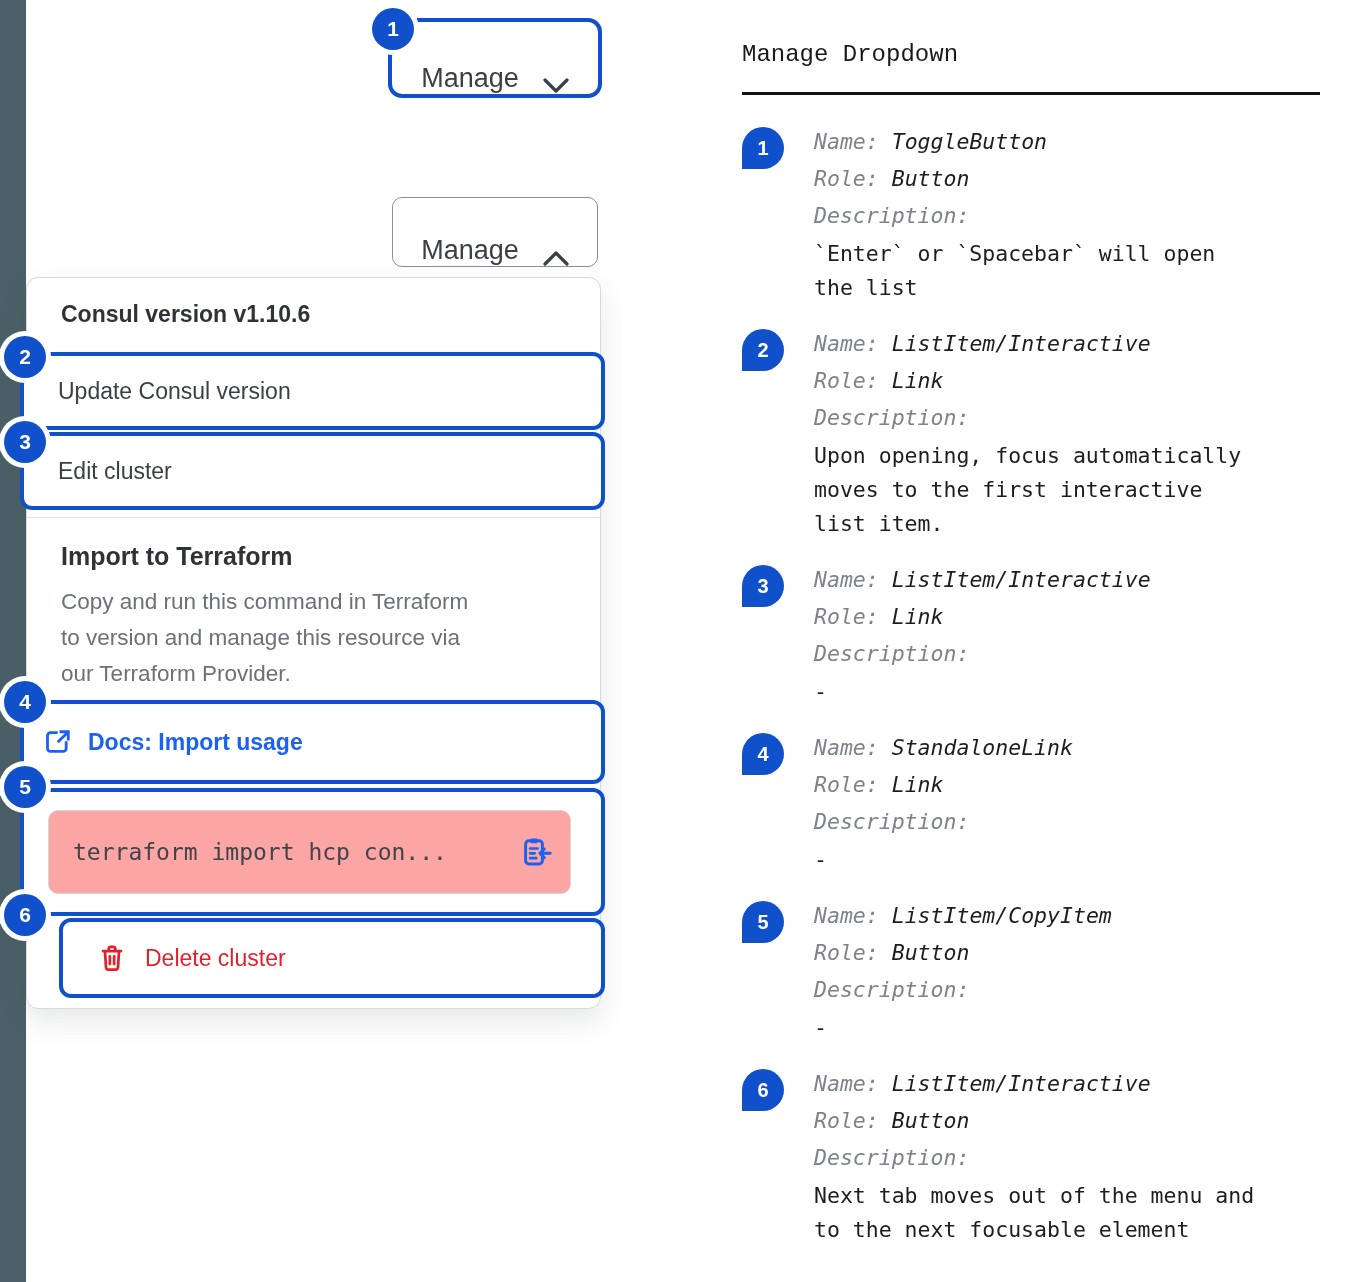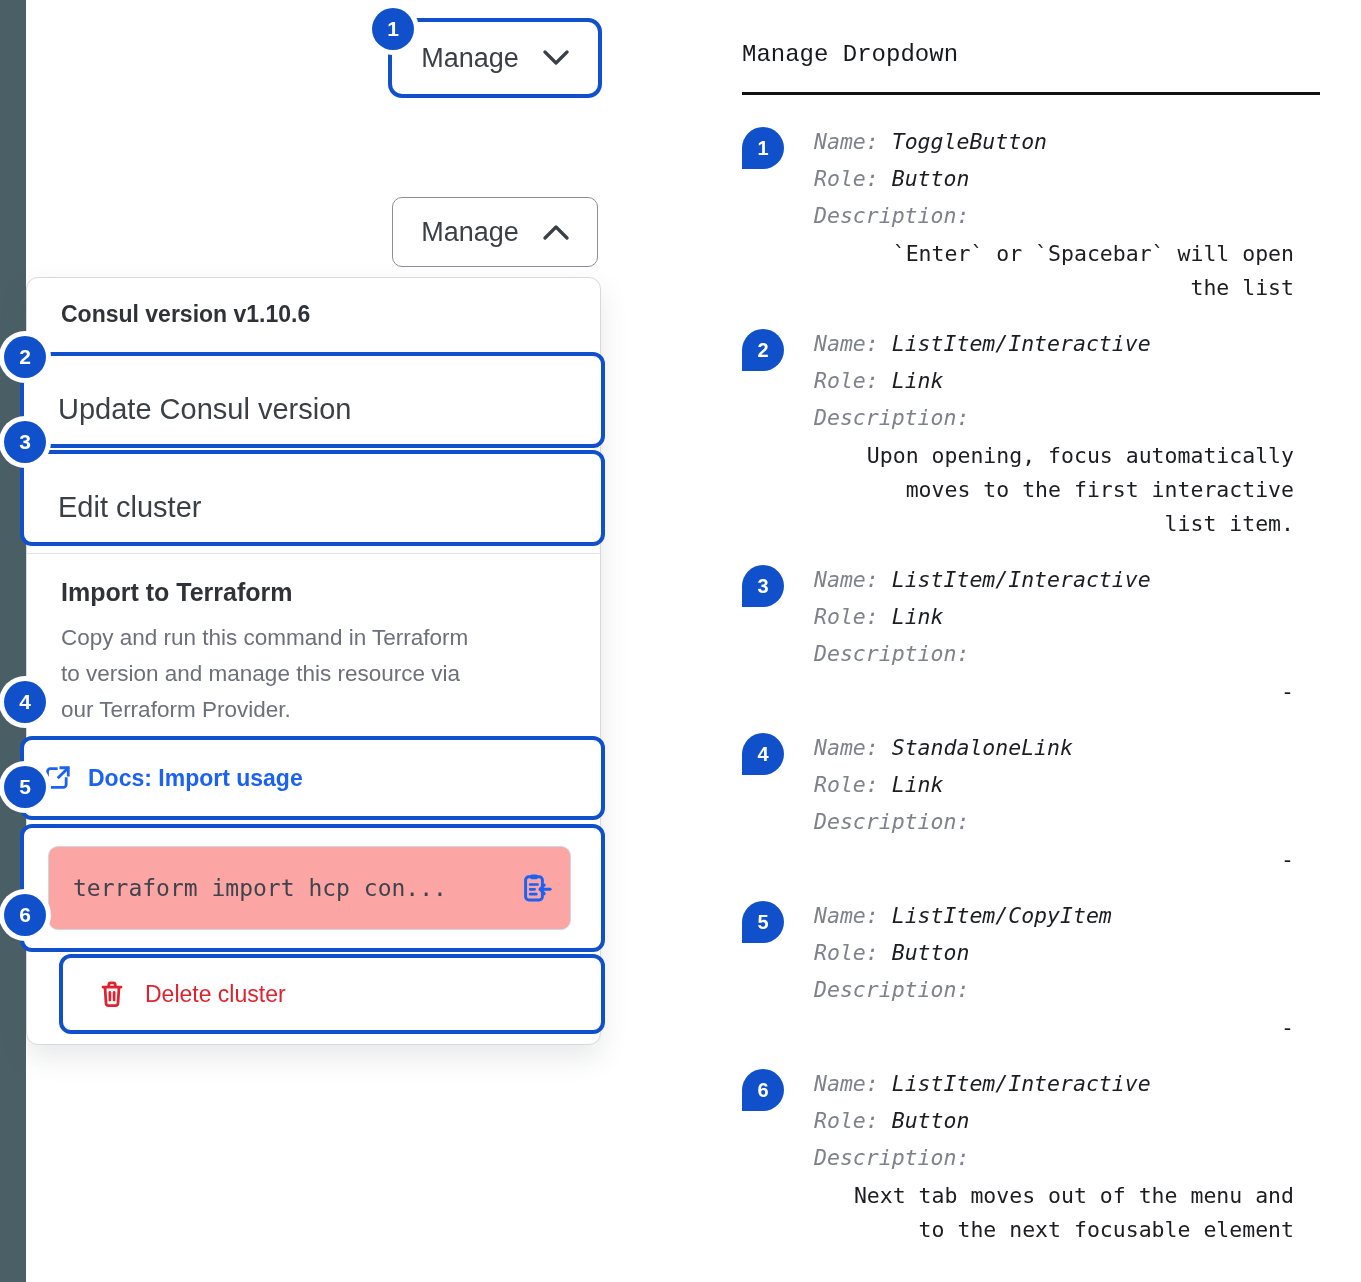--- a/index.html
+++ b/index.html
@@ -14,21 +14,21 @@
     --border:#d6d8dd;
   }
   *{margin:0;padding:0;box-sizing:border-box;}
   html,body{background:#fff;}
   body{font-family:"Liberation Sans",sans-serif;}
   #stage{position:relative;width:1361px;height:1282px;background:#fff;overflow:hidden;}
 
   .left-rail{position:absolute;left:0;top:0;width:26px;height:100%;background:var(--rail);}
 
   
-  .toggle-btn{position:absolute;display:flex;align-items:center;justify-content:center;gap:24px;
+  .toggle-btn{position:absolute;display:flex;align-items:flex-end;justify-content:center;gap:24px;
     background:#fff;border-radius:10px;font-size:27px;color:var(--ink);cursor:pointer;}
   #btn-collapsed{left:392px;top:22px;width:206px;height:72px;box-shadow:0 0 0 4px var(--blue);}
   #btn-expanded{left:392px;top:197px;width:206px;height:70px;border:1.5px solid #8a8f97;}
   .chev{width:26px;height:16px;}
 
   
   .round-badge{position:absolute;width:42px;height:42px;border-radius:50%;background:var(--blue);
     box-shadow:0 0 0 5px #fff;color:#fff;font-weight:700;font-size:21px;
     display:flex;align-items:center;justify-content:center;z-index:5;}
   #badge1{left:372px;top:8px;}
@@ -43,21 +43,21 @@
     border:1px solid var(--border);border-radius:12px;box-shadow:0 12px 28px rgba(60,63,70,.12);
     padding:22px 0 10px;}
   .version{margin:0 34px;font-size:23px;font-weight:700;color:#2f3237;line-height:28px;}
   .hl{border:4px solid var(--blue);border-radius:12px;margin-left:-7px;margin-right:-5px;background:#fff;}
   #hl-update{margin-top:24px;}
   #hl-edit{margin-top:2px;}
   #hl-docs{margin-top:8px;}
   #hl-copy{margin-top:4px;}
   #hl-delete{margin-top:2px;margin-left:32px;}
   .menu-item{min-height:70px;display:flex;align-items:center;padding:0 22px 0 34px;
-    font-size:29px;color:var(--ink);cursor:pointer;margin-top:18px;}
+    font-size:23px;color:var(--ink);cursor:pointer;}
   .divider{height:1px;background:#e2e4e8;margin-top:7px;}
   .section{padding:0 36px 0 34px;}
   .sec-title{margin-top:24px;font-size:25px;font-weight:700;color:#2f3237;line-height:28px;}
   .sec-desc{margin-top:14px;font-size:22.5px;line-height:36px;color:var(--muted);white-space:pre-line;}
   .link-row{height:76px;display:flex;align-items:center;gap:16px;padding:0 20px;cursor:pointer;}
   .link-text{color:var(--link);font-size:23px;font-weight:600;}
   .code-wrap{padding:18px 30px 18px 24px;}
   .code-field{height:84px;border:1.5px solid #d3d6db;border-radius:10px;
     display:flex;align-items:center;padding:0 18px 0 24px;background:#fca5a5;}
   .code-text{font-family:"DejaVu Sans Mono",monospace;font-size:23px;color:#3f434a;flex:1;white-space:nowrap;overflow:hidden;}
@@ -70,21 +70,21 @@
   .spec-rule{height:3px;background:#101214;margin-top:22px;}
   .spec-items{margin-top:28px;display:flex;flex-direction:column;gap:20px;}
   .spec-item{display:flex;align-items:flex-start;}
   .spec-badge{flex:0 0 42px;width:42px;height:42px;border-radius:50% 50% 50% 0;background:var(--blue);
     color:#fff;display:flex;align-items:center;justify-content:center;
     font-family:"Liberation Sans",sans-serif;font-weight:700;font-size:20px;margin-top:4px;}
   .spec-body{margin-left:30px;width:480px;font-size:21.5px;}
   .spec-line{line-height:37px;font-style:italic;}
   .lbl{color:var(--mono-muted);margin-right:13px;}
   .val{color:var(--mono-ink);}
-  .desc-val{color:var(--mono-ink);line-height:34px;margin-top:3px;white-space:pre-line;text-align:right;}
+  .desc-val{color:var(--mono-ink);line-height:34px;margin-top:3px;white-space:pre-line;}
 
   .icon{flex:0 0 auto;display:block;}
 </style>
 </head>
 <body>
 
 <div id="stage">
 
   <div class="left-rail"></div>
 

